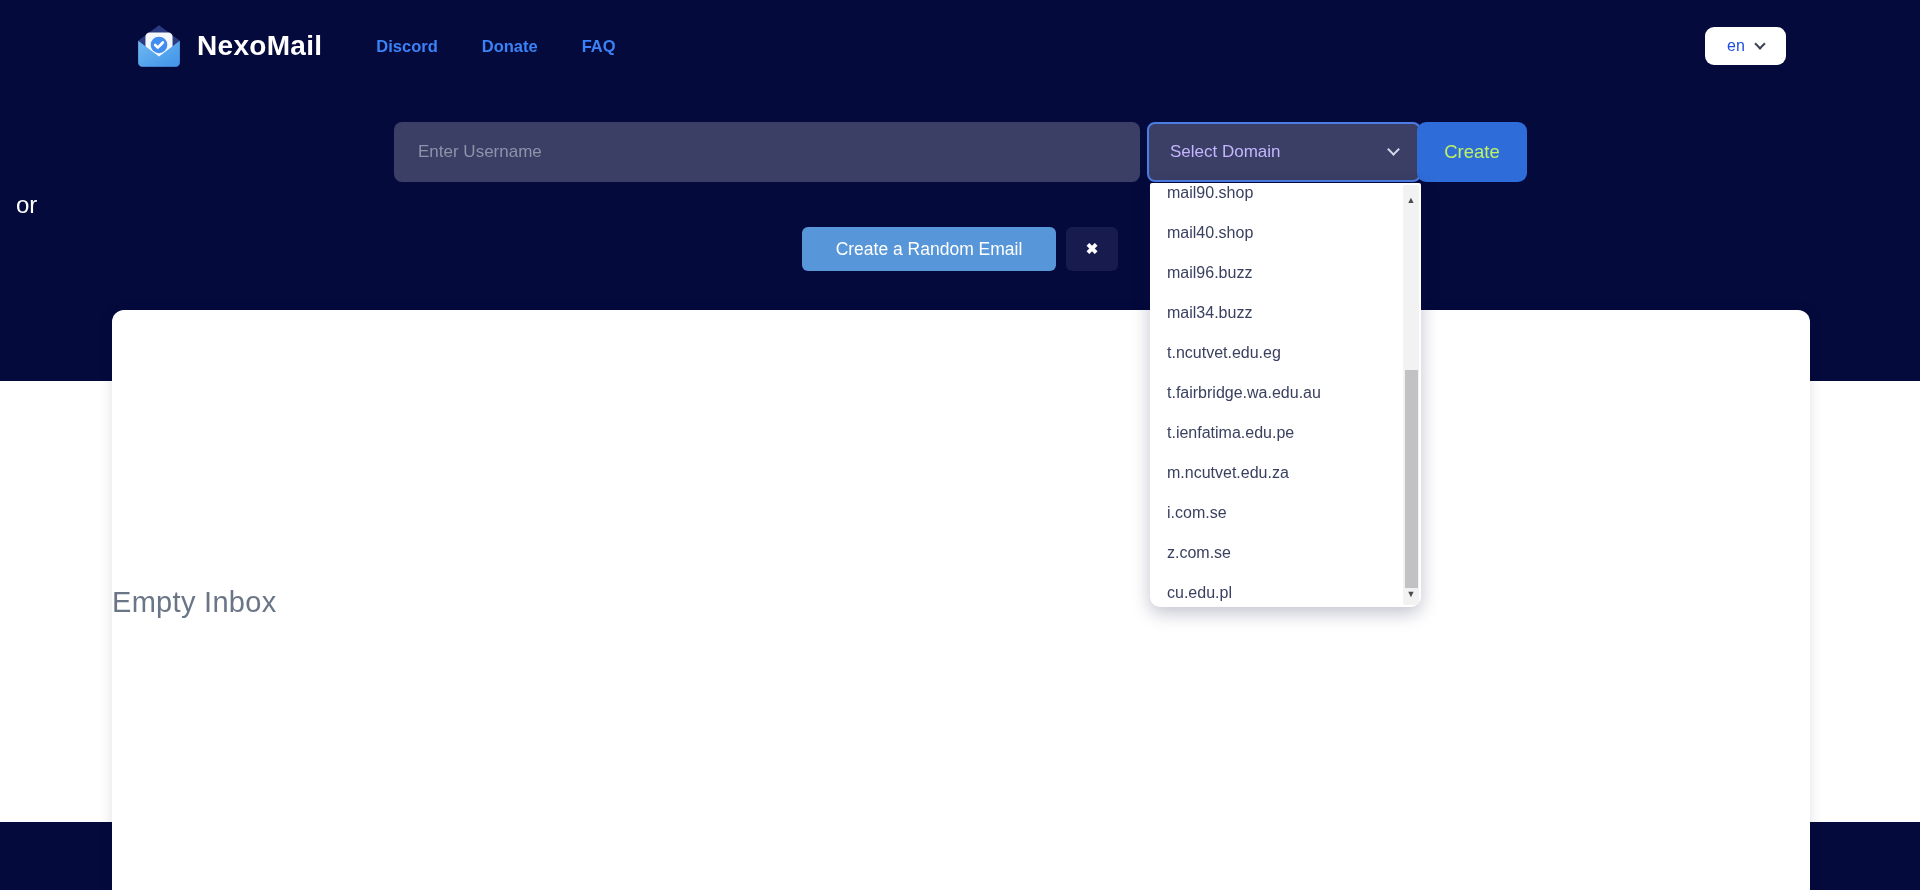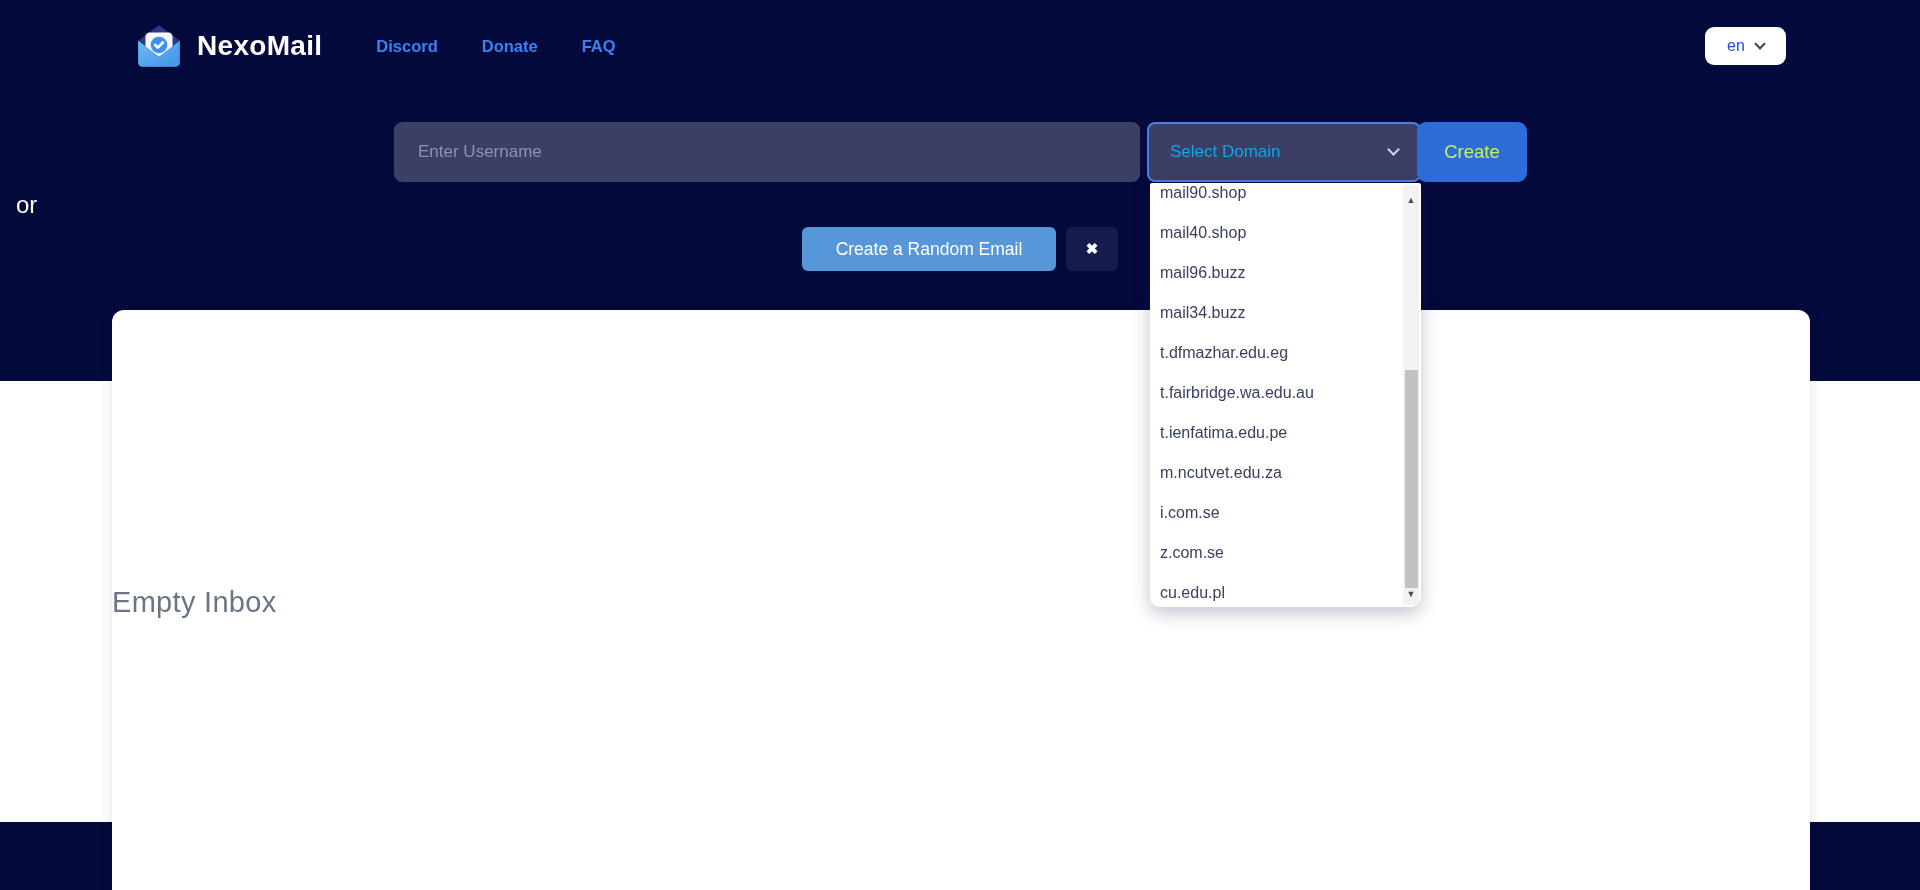--- a/index.html
+++ b/index.html
@@ -25,38 +25,38 @@
   .brand-name{color:#ffffff;font-size:28px;font-weight:bold;letter-spacing:.3px;}
   .nav{display:flex;gap:44px;margin-left:54px;}
   .nav-link{color:#3b82f6;font-weight:bold;font-size:16.5px;cursor:pointer;}
   .lang-select{margin-left:auto;background:#ffffff;border:none;border-radius:9px;height:38px;width:81px;display:flex;align-items:center;justify-content:center;gap:11px;font-size:16px;color:#1d4ed8;cursor:pointer;}
   .chev{width:8px;height:8px;border-right:2px solid #3c4354;border-bottom:2px solid #3c4354;transform:rotate(45deg);margin-top:-4px;}
 
   
   .form-row{position:absolute;top:122px;left:394px;width:1133px;height:60px;display:flex;z-index:4;}
   .username-input{flex:1;background:var(--panel-input);border:none;border-radius:8px;padding:0 24px;color:#22c55e;font-size:17px;outline:none;}
   .username-input::placeholder{color:#8d93a9;}
-  .domain-select{width:274px;margin-left:7px;background:var(--panel-input);border:2px solid var(--select-border);border-radius:8px;display:flex;align-items:center;justify-content:space-between;padding:0 21px;color:#0ea5e9;font-size:17px;cursor:pointer;}
+  .domain-select{width:274px;margin-left:7px;background:var(--panel-input);border:2px solid var(--select-border);border-radius:8px;display:flex;align-items:center;justify-content:space-between;padding:0 21px;color:#c4b5fd;font-size:17px;cursor:pointer;}
   .select-chev{width:9px;height:9px;border-right:2px solid #d3d7e6;border-bottom:2px solid #d3d7e6;transform:rotate(45deg);margin-top:-5px;}
   .create-btn{width:110px;margin-left:-4px;background:var(--accent-blue);color:#bef264;border:none;border-radius:9px;font-size:18.5px;cursor:pointer;position:relative;z-index:2;font-family:inherit;}
 
   .or-label{position:absolute;top:191px;left:16px;width:100%;text-align:left;color:#ffffff;font-size:24px;z-index:3;}
 
   .random-row{position:absolute;top:227px;left:0;width:100%;display:flex;justify-content:center;gap:10px;z-index:3;}
   .random-btn{width:254px;height:44px;background:var(--light-blue);color:#fff;border:none;border-radius:6px;font-size:17.5px;cursor:pointer;font-family:inherit;}
   .clear-btn{width:52px;height:44px;background:var(--clear-bg);color:#fff;border:none;border-radius:6px;font-size:15px;font-weight:bold;cursor:pointer;font-family:inherit;}
 
   
   .inbox-card{position:absolute;left:112px;top:310px;width:1698px;height:700px;background:#ffffff;border-radius:12px 12px 0 0;box-shadow:0 2px 14px rgba(10,15,60,.12);z-index:1;}
   .empty-inbox{position:absolute;top:276px;left:0;width:100%;text-align:left;color:#6a7587;font-size:29px;letter-spacing:.3px;}
 
   
   .dropdown{position:absolute;left:1150px;top:183px;width:271px;height:424px;background:#ffffff;border-radius:2px 2px 10px 10px;box-shadow:0 6px 18px rgba(10,15,60,.25);z-index:6;overflow:hidden;}
   .domain-list{margin-top:-10px;}
-  .domain-item{height:40px;line-height:40px;padding-left:10px;font-size:16px;color:#3a4160;cursor:pointer;white-space:nowrap;}
+  .domain-item{height:40px;line-height:40px;padding-left:17px;font-size:16px;color:#3a4160;cursor:pointer;white-space:nowrap;}
   .dd-scrollbar{position:absolute;top:2px;right:2px;bottom:2px;width:16px;background:#f2f2f3;border-radius:2px;}
   .scroll-arrow{position:absolute;left:0;width:16px;text-align:center;font-size:9px;color:#4c4c4c;line-height:14px;cursor:pointer;}
   .scroll-arrow.up{top:8px;}
   .scroll-arrow.down{bottom:4px;}
   .scroll-thumb{position:absolute;right:3px;top:187px;width:13px;height:218px;background:#c2c2c4;cursor:grab;}
 </style>
 </head>
 <body>
 
 <div class="viewport">
@@ -111,21 +111,21 @@
   <div class="inbox-card">
     <div class="empty-inbox">Empty Inbox</div>
   </div>
 
   <div class="dropdown">
     <div class="domain-list">
         <div class="domain-item">mail90.shop</div>
         <div class="domain-item">mail40.shop</div>
         <div class="domain-item">mail96.buzz</div>
         <div class="domain-item">mail34.buzz</div>
-        <div class="domain-item">t.dfmazhar.edu.eg</div>
+        <div class="domain-item">t.ncutvet.edu.eg</div>
         <div class="domain-item">t.fairbridge.wa.edu.au</div>
         <div class="domain-item">t.ienfatima.edu.pe</div>
         <div class="domain-item">m.ncutvet.edu.za</div>
         <div class="domain-item">i.com.se</div>
         <div class="domain-item">z.com.se</div>
         <div class="domain-item">cu.edu.pl</div>
       </div>
     <div class="dd-scrollbar">
       <div class="scroll-arrow up">▲</div>
       <div class="scroll-arrow down">▼</div>

